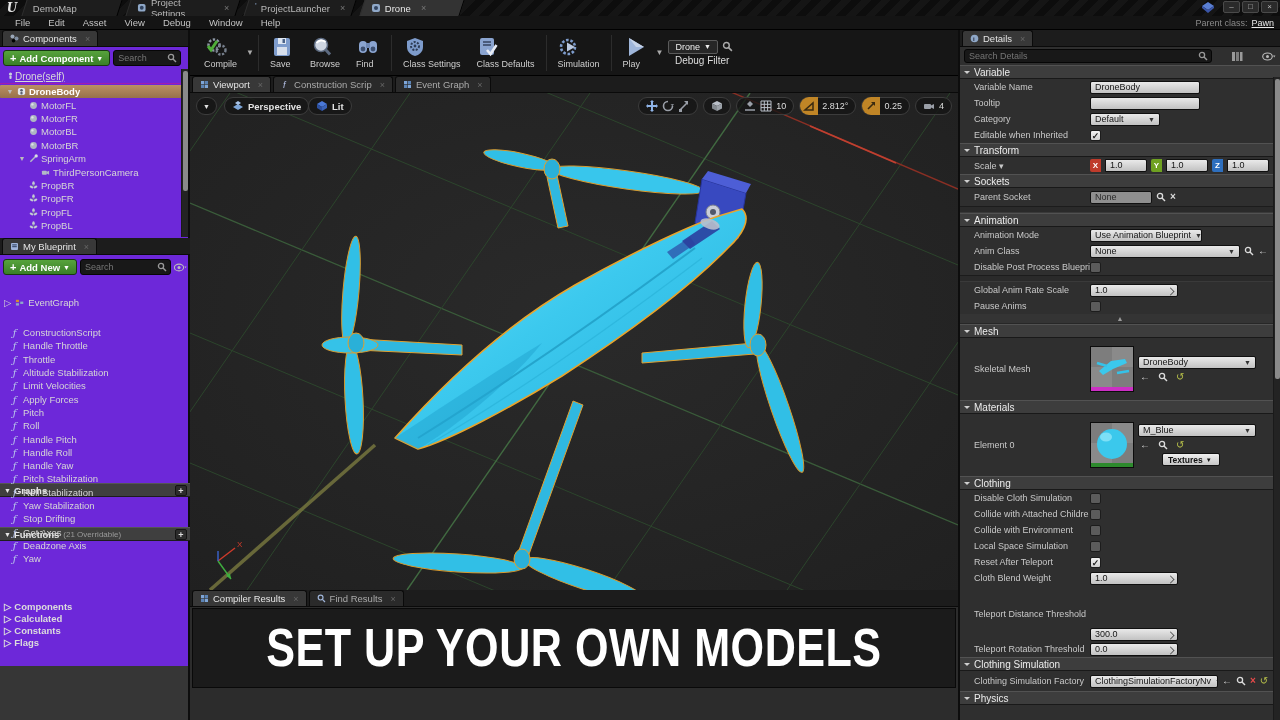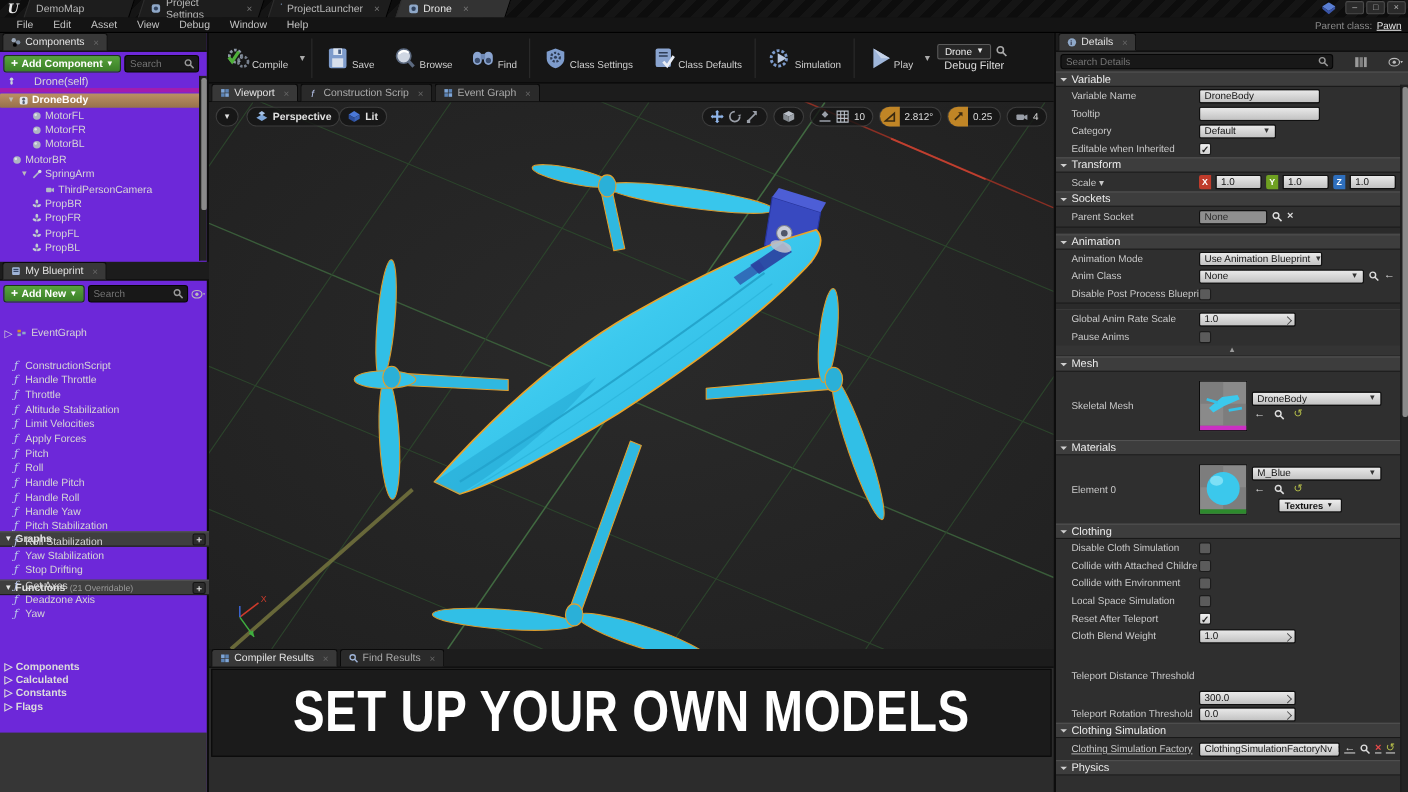--- a/index.html
+++ b/index.html
@@ -28,36 +28,36 @@
   .ptab.active{background:#383838;color:#e4e4e4;}
   .ptab .tclose{color:#666;font-size:9px;margin-left:4px;}
   .icon8{width:9px;height:9px;display:inline-block;flex:none;}
   .greenbtn{background:linear-gradient(#57a33c,#3a7f27);border:1px solid #173a10;border-radius:3px;color:#fff;font-weight:bold;font-size:9.5px;display:flex;align-items:center;gap:3px;padding:0 6px;height:16px;white-space:nowrap;}
   .searchbox{background:#181818;border:1px solid #060606;border-radius:3px;height:16px;display:flex;align-items:center;flex:1;}
   .searchbox input{background:transparent;border:none;outline:none;color:#9a9a9a;font-size:9px;width:100%;padding:0 4px;font-family:"Liberation Sans",sans-serif;}
   .mag{width:10px;height:10px;flex:none;margin-right:3px;}
   
   #leftpanel{left:0;top:30px;width:190px;height:690px;background:#6d28d9;border-right:2px solid #0d0d0d;}
   .addrow{display:flex;gap:3px;padding:3px 3px;align-items:center;}
-  #selfrow{display:flex;align-items:center;gap:16px;padding:2px 6px;border-bottom:4px solid #a21caf;color:#d8d8d8;height:15px;}
+  #selfrow{display:flex;align-items:center;gap:0;padding:2px 6px;border-bottom:1px solid #a21caf;color:#d8d8d8;height:15px;text-decoration:underline;}
   .trow{display:flex;align-items:center;height:13.4px;gap:3px;font-size:9.5px;color:#d6d6d6;white-space:nowrap;}
   .trow .exp{width:8px;color:#bbb;font-size:7px;text-align:center;flex:none;}
   .trow.sel{background:linear-gradient(#bb9063,#97714b);color:#fff;border-radius:1px;}
   .lsect{background:#3f3f3f;border-top:1px solid #555;border-bottom:1px solid #1d1d1d;display:flex;align-items:center;font-weight:bold;color:#e6e6e6;font-size:9.5px;padding:0 4px;position:relative;}
   .lsect .plus{position:absolute;right:3px;top:1px;width:12px;height:11px;background:#2c2c2c;border:1px solid #141414;color:#ddd;text-align:center;line-height:10px;font-size:9px;border-radius:2px;}
   .lsect .note{font-weight:normal;color:#9a9a9a;font-size:8px;margin-left:4px;}
   .frow{display:flex;align-items:center;gap:4px;height:13.3px;padding-left:10px;font-size:9.5px;color:#d6d6d6;white-space:nowrap;}
   .ficon{font-family:"DejaVu Serif",serif;font-style:italic;color:#b7c4ea;font-size:10px;width:9px;text-align:center;flex:none;}
   .vrow{display:flex;align-items:center;height:12px;gap:3px;padding-left:4px;font-weight:bold;color:#dcdcdc;font-size:9.5px;}
   .scroll{position:absolute;width:7px;background:#232323;border-left:1px solid #1a1a1a;}
   .thumbbar{position:absolute;left:1px;width:5px;background:#8a8a8a;border-radius:2px;}
   
   #center{left:190px;top:30px;width:768px;height:690px;background:#2c2c2c;}
   #toolbar{left:0;top:0;width:768px;height:46px;background:#161616;display:flex;align-items:center;padding:0 6px;border-bottom:1px solid #000;}
-  .tbtn{display:flex;flex-direction:row;align-items:flex-end;justify-content:center;gap:1px;padding:2px 8px;color:#cfcfcf;font-size:9px;}
+  .tbtn{display:flex;flex-direction:column;align-items:flex-start;justify-content:center;gap:1px;padding:2px 8px;color:#cfcfcf;font-size:9px;}
   .tbtn svg{width:24px;height:22px;}
   .tsep{width:1px;height:36px;background:#2c2c2c;margin:0 3px;}
   .tcaret{color:#aaa;font-size:8px;align-self:center;margin:0 1px;}
   #debugbox{display:flex;flex-direction:column;align-items:center;gap:1px;margin-left:4px;}
   #debugtarget{display:flex;align-items:center;gap:4px;}
   #dronebtn{background:#262626;border:1px solid #5a5a5a;border-radius:2px;color:#eee;font-size:9px;padding:1px 6px;display:flex;gap:4px;align-items:center;}
   #vtabs{left:0;top:46px;width:768px;height:17px;}
   #viewportwrap{left:0;top:63px;width:768px;height:497px;background:#242424;overflow:hidden;}
   .pill{position:absolute;background:rgba(20,20,20,.78);border:1px solid #3c3c3c;border-radius:9px;height:18px;display:flex;align-items:center;gap:4px;padding:0 7px;color:#e2e2e2;font-size:9.5px;font-weight:bold;}
   .vicon{width:12px;height:12px;flex:none;}
@@ -234,21 +234,21 @@
       <div class="trow" style="padding-left: 18px;">
         <span class="exp"></span>
         <span class="icon8">
           <svg viewBox="0 0 10 10">
             <circle cx="5" cy="5" r="3.8" fill="#aeb6c2"></circle>
             <circle cx="3.8" cy="3.8" r="1.3" fill="#dfe4ea"></circle>
           </svg>
         </span>
         <span>MotorBL</span>
       </div>
-      <div class="trow" style="">
+      <div class="trow" style="padding-left: 18px;">
         <span class="exp"></span>
         <span class="icon8">
           <svg viewBox="0 0 10 10">
             <circle cx="5" cy="5" r="3.8" fill="#aeb6c2"></circle>
             <circle cx="3.8" cy="3.8" r="1.3" fill="#dfe4ea"></circle>
           </svg>
         </span>
         <span>MotorBR</span>
       </div>
       <div class="trow" style="padding-left: 18px;">
@@ -1065,21 +1065,21 @@
       </div>
       <div class="drow">
         <div class="dlabel">Teleport Rotation Threshold</div>
         <div class="dctl">
           <div class="field spin" style="width: 88px;">0.0</div>
         </div>
       </div>
       <div class="dsect">
         <span>Clothing Simulation</span>
       </div>
-      <div class="drow" style="min-height: 20px; text-decoration: underline;">
+      <div class="drow" style="min-height: 20px;">
         <div class="dlabel">Clothing Simulation Factory</div>
         <div class="dctl">
           <div class="field drop" style="width: 128px;">
             <span>ClothingSimulationFactoryNv</span>
             <span class="caret">▼</span>
           </div>
           <span class="iconbtn">←</span>
           <span class="iconbtn">
             <svg width="10" height="10" viewBox="0 0 10 10">
               <circle cx="4" cy="4" r="2.6" fill="none" stroke="#ddd" stroke-width="1.3"></circle>

